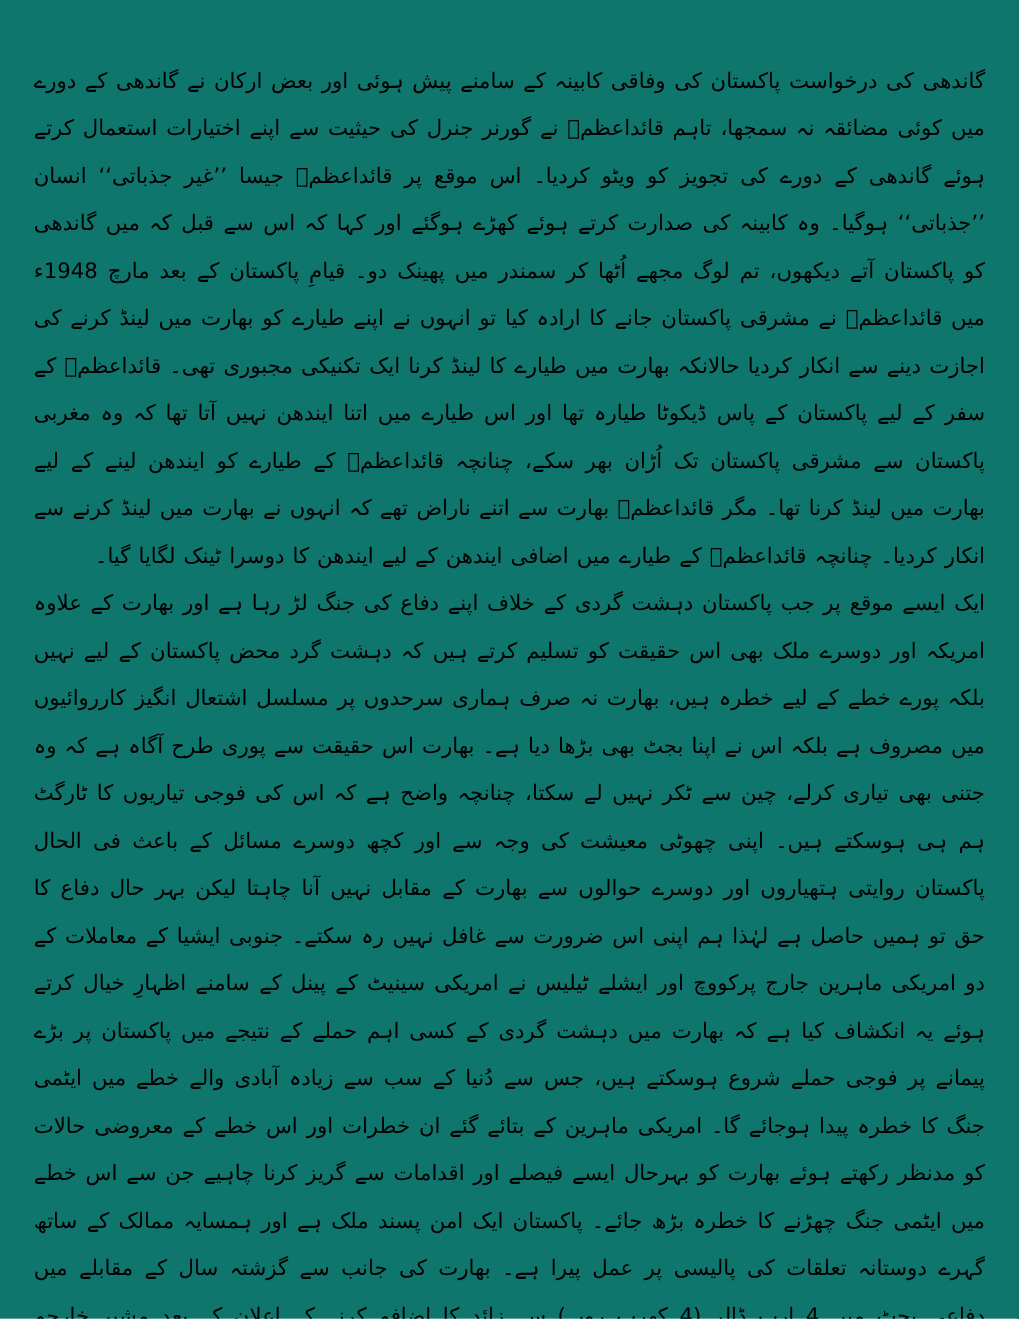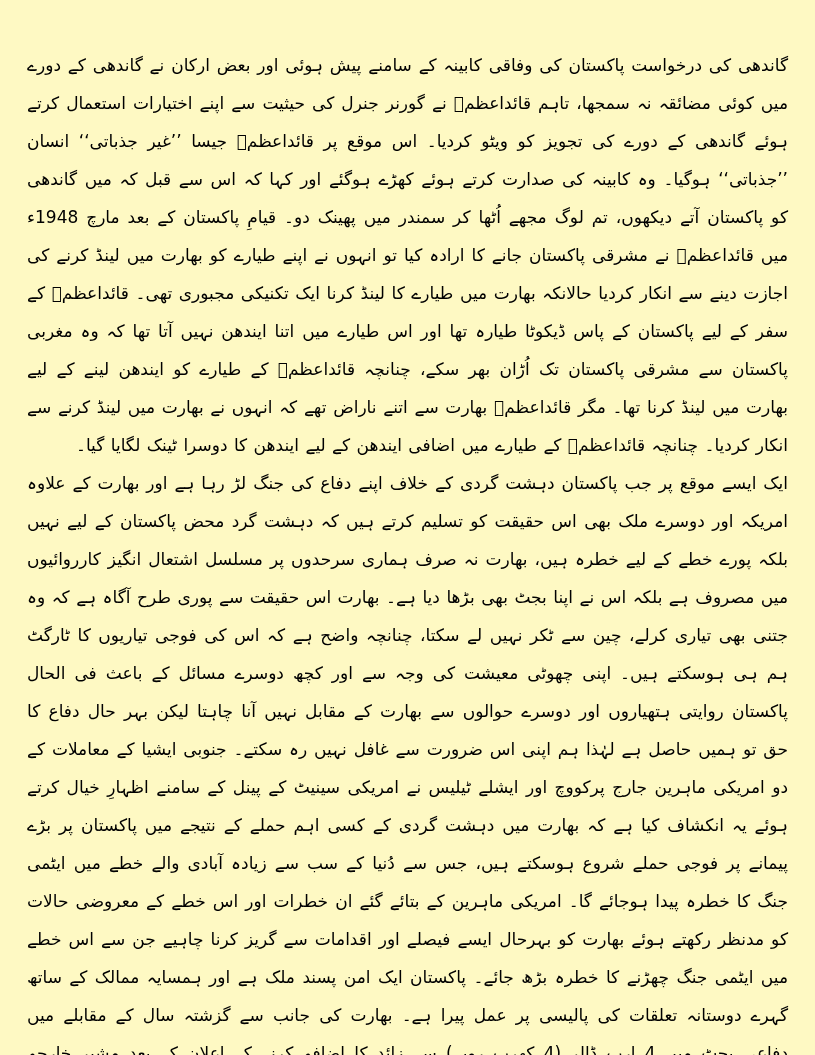--- a/index.html
+++ b/index.html
@@ -14,21 +14,21 @@
     font-family: "DejaVu Sans", sans-serif;
   }
   .page {
     box-sizing: border-box;
     width: 815px;
     height: 1055px;
     padding: 46px 27px 10px 27px;
     direction: rtl;
     unicode-bidi: embed;
     color: #000000;
-    background: #fef9c3;
+    background: #0f766e;
   }
   .para {
     margin: 0;
     font-size: 17px;
     line-height: 38px;
     text-align: justify;
     text-align-last: right;
     word-spacing: 1px;
     color: #000000;
   }

